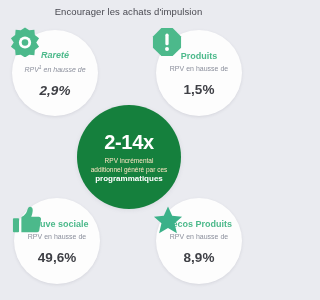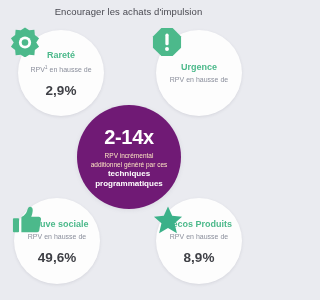--- a/index.html
+++ b/index.html
@@ -69,21 +69,21 @@
     vertical-align: super;
   }
   .b-value {
     font-size: 13.5px;
     color: #3f4046;
     font-weight: bold;
     line-height: 15px;
     margin-top: 8px;
   }
 
-  .bubble.tl { left: 18px;  top: 30px; }
+  .bubble.tl { left: 12px;  top: 30px; font-style: italic; }
   .bubble.tr { left: 156px; top: 30px; }
   .bubble.bl { left: 14px;  top: 198px; }
   .bubble.br { left: 156px; top: 198px; }
 
   
   .bubble-icon {
     position: absolute;
     width: 30px;
     height: 30px;
     z-index: 3;
@@ -95,21 +95,21 @@
   .icon-br { left: 153px; top: 205px; }
 
   
   .center-circle {
     position: absolute;
     left: 77px;
     top: 105px;
     width: 104px;
     height: 104px;
     border-radius: 50%;
-    background: #701a75;
+    background: #15803d;
     z-index: 5;
     display: flex;
     flex-direction: column;
     align-items: center;
     justify-content: center;
     box-shadow: 0 1px 4px rgba(120,124,140,0.15);
   }
   .c-head {
     font-size: 20px;
     font-weight: bold;
@@ -151,40 +151,40 @@
   <div class="bubble-icon icon-tl">
     <svg viewBox="0 0 64 64">
       <path d="M32 1 L41 7 L52 6 L53 17 L62 24 L56 33 L62 42 L53 49 L52 60 L41 59 L32 65 L23 59 L12 60 L11 49 L2 42 L8 33 L2 24 L11 17 L12 6 L23 7 Z" fill="#4cb98b"></path>
       <circle cx="32" cy="33" r="13" fill="#ffffff"></circle>
       <circle cx="32" cy="33" r="7" fill="#4cb98b"></circle>
     </svg>
   </div>
 
   <div class="bubble tr">
     <div class="bubble-inner">
-      <div class="b-label">Urgence</div>
+      <div class="b-label">Produits</div>
       <div class="b-sub">RPV en hausse de</div>
+      <div class="b-value">1,5%</div>
     </div>
   </div>
   <div class="bubble-icon icon-tr">
     <svg viewBox="0 0 64 64">
       <path d="M20 2 L44 2 L62 20 L62 44 L44 62 L20 62 L2 44 L2 20 Z" fill="#4cb98b"></path>
       <rect x="28.5" y="14" width="7" height="25" rx="3.4" fill="#ffffff"></rect>
       <circle cx="32" cy="47" r="4.2" fill="#ffffff"></circle>
     </svg>
   </div>
 
   <div class="center-circle">
     <div class="c-head">2-14x</div>
     <div class="c-desc">
       <div>RPV incrémental</div>
       <div>additionnel généré par ces</div>
     </div>
     <div class="c-strong">
-      <div>techniques</div>
       <div>programmatiques</div>
     </div>
   </div>
 
   <div class="bubble bl">
     <div class="bubble-inner">
       <div class="b-label">Preuve sociale</div>
       <div class="b-sub">RPV en hausse de</div>
       <div class="b-value">49,6%</div>
     </div>

